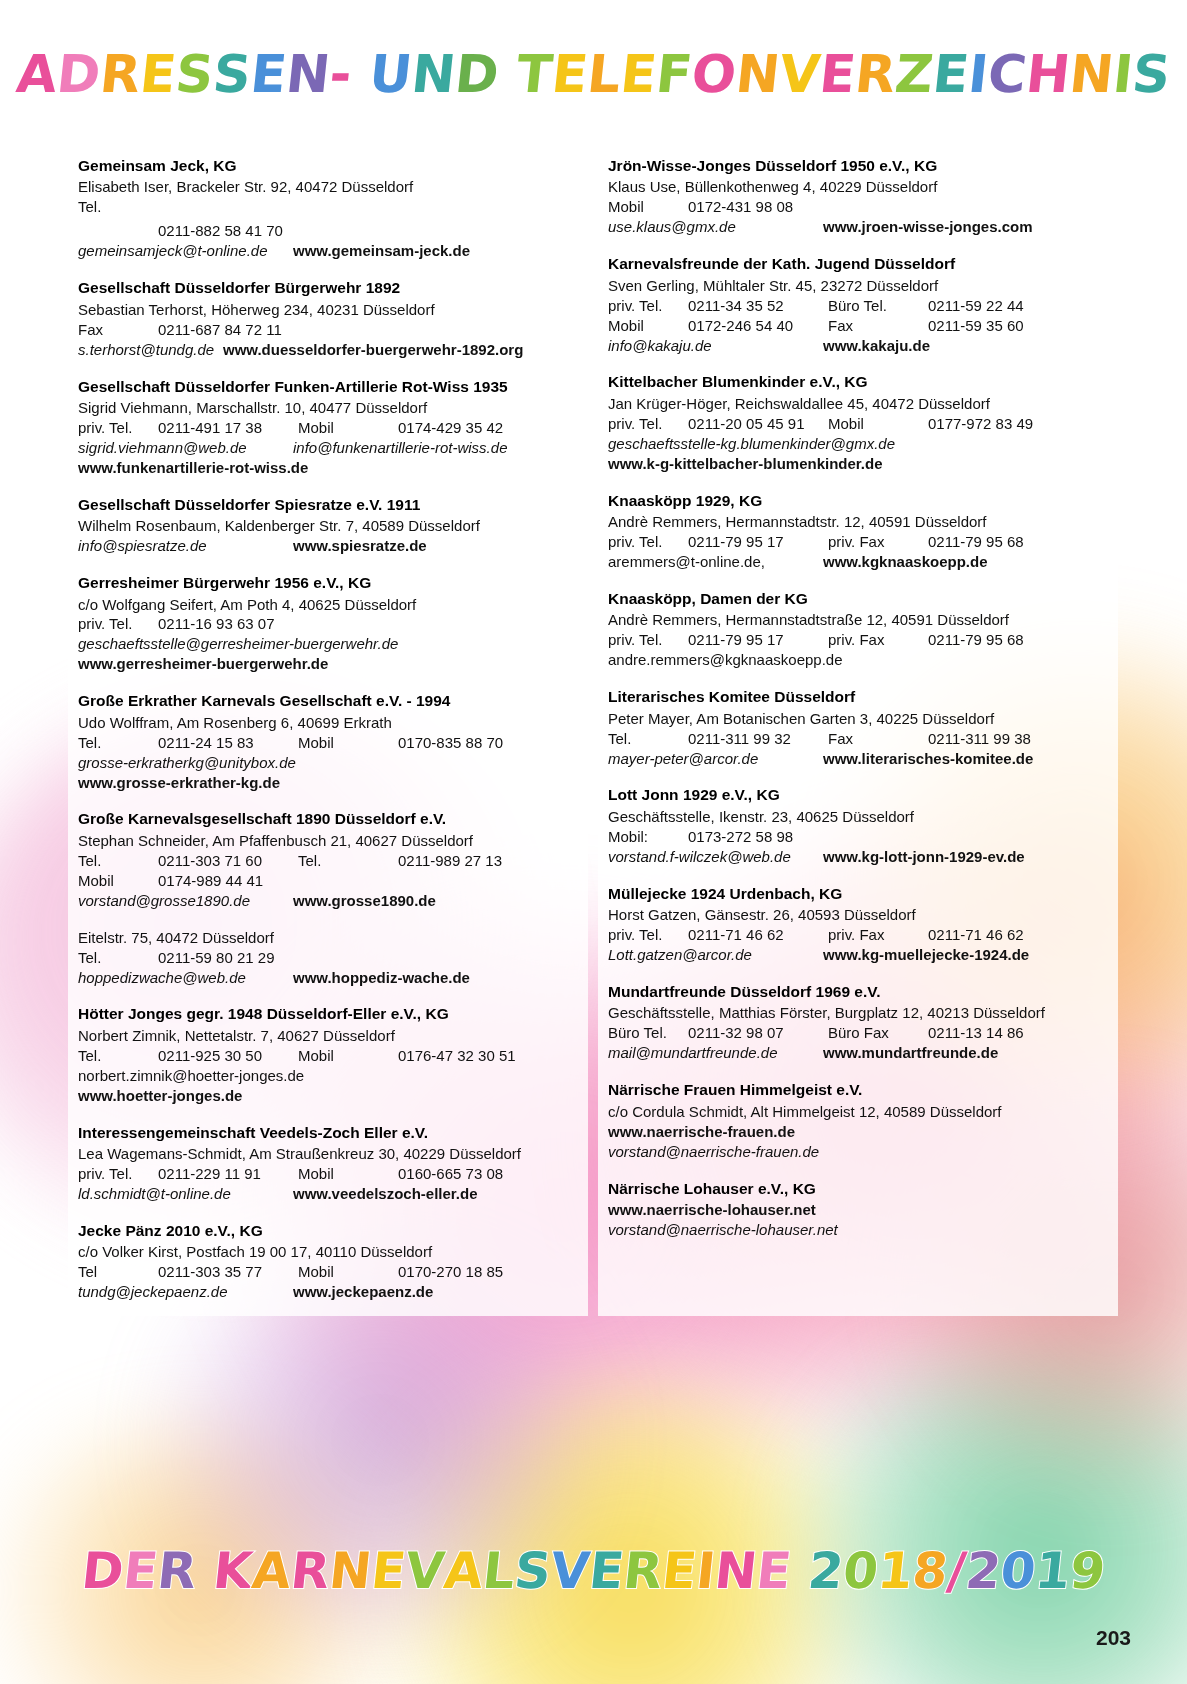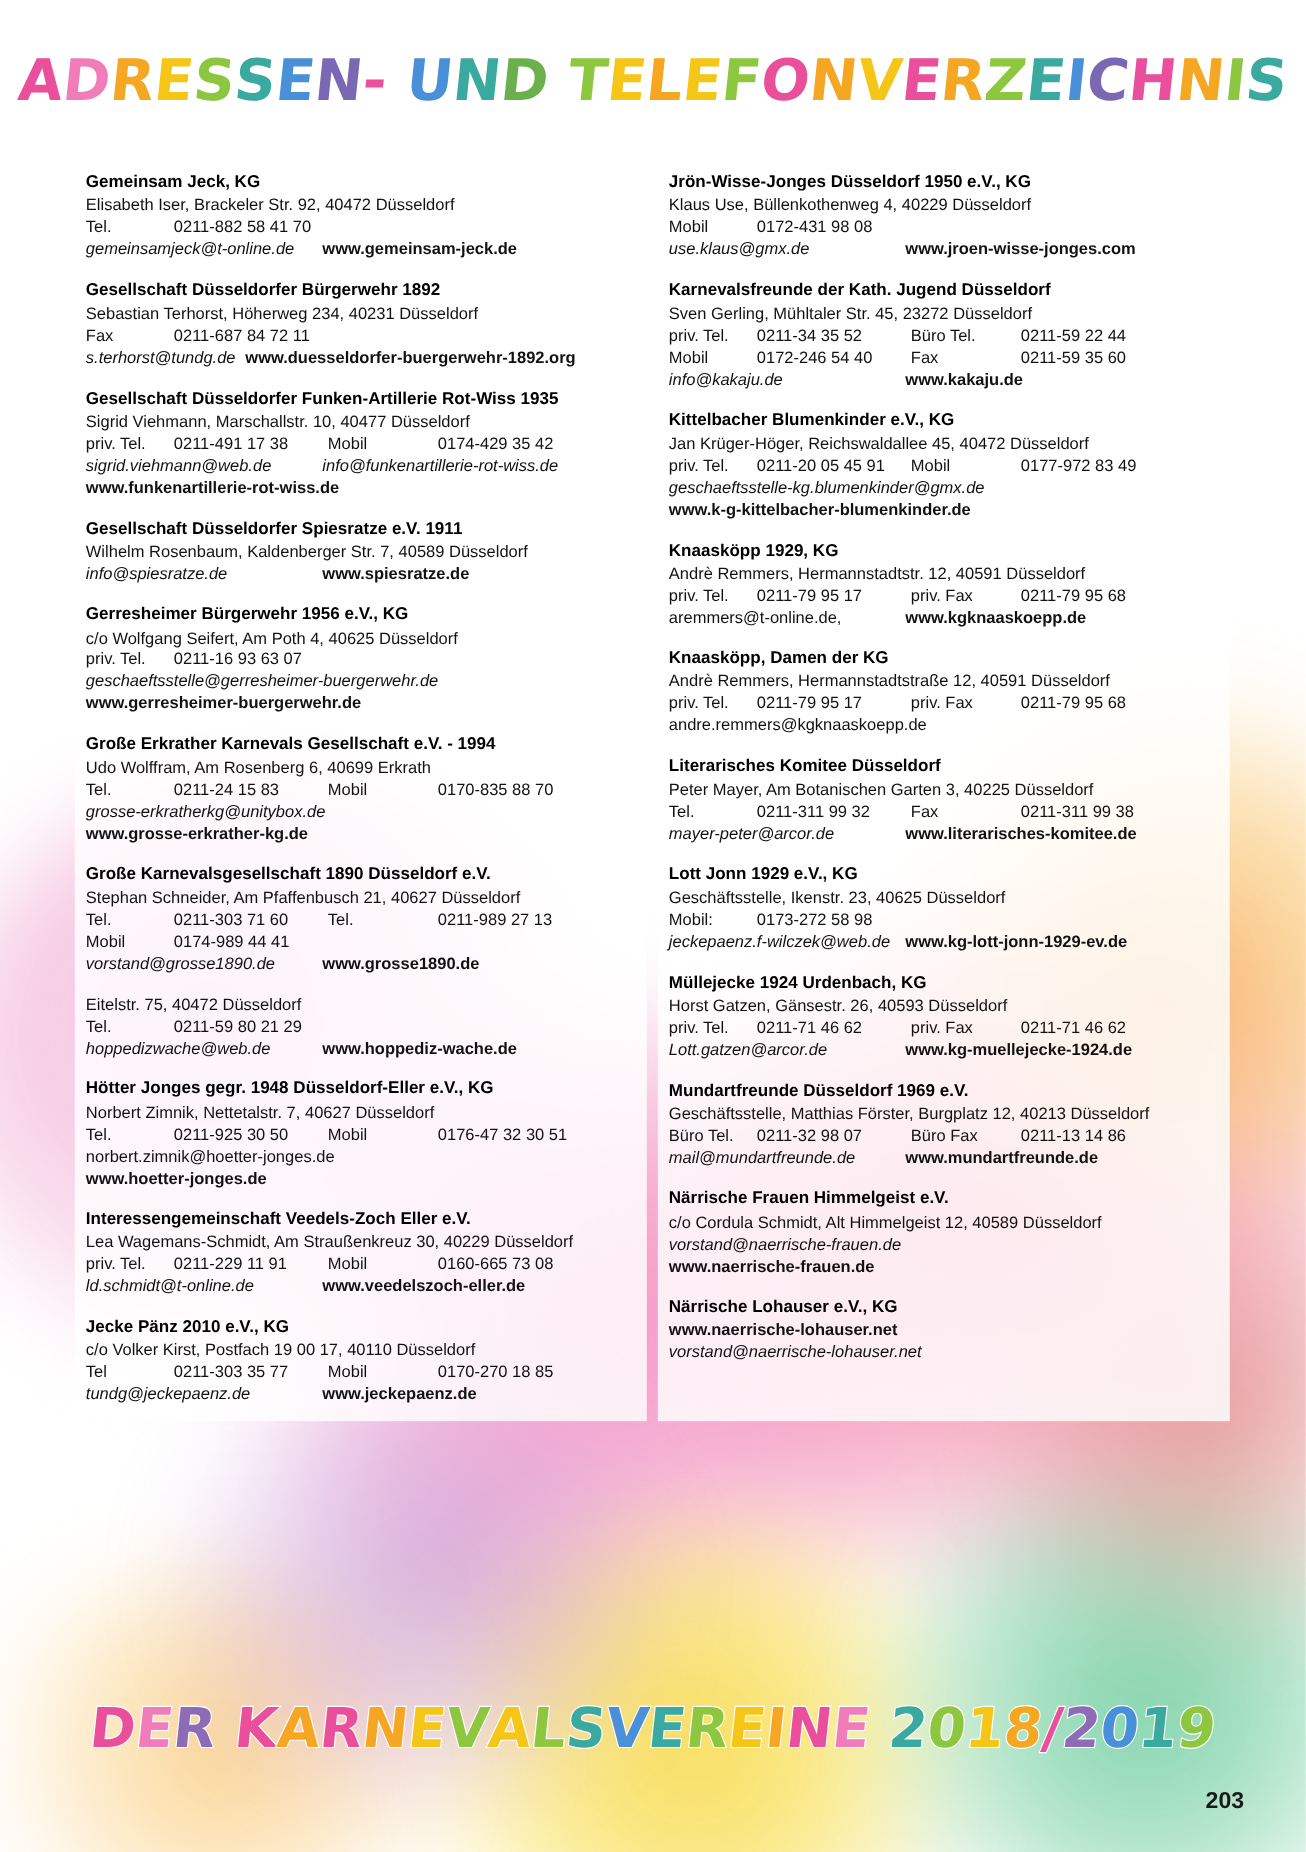--- a/index.html
+++ b/index.html
@@ -182,21 +182,21 @@
     <div class="title" id="title-host"><span style="color: rgb(233, 79, 154);">A</span><span style="color: rgb(240, 125, 186);">D</span><span style="color: rgb(245, 166, 35);">R</span><span style="color: rgb(245, 197, 24);">E</span><span style="color: rgb(141, 198, 63);">S</span><span style="color: rgb(58, 169, 159);">S</span><span style="color: rgb(74, 144, 217);">E</span><span style="color: rgb(123, 104, 181);">N</span><span style="color: rgb(233, 79, 154);">-</span><span style="color: rgb(255, 255, 255);">&nbsp;</span><span style="color: rgb(74, 144, 217);">U</span><span style="color: rgb(58, 169, 159);">N</span><span style="color: rgb(106, 176, 76);">D</span><span style="color: rgb(255, 255, 255);">&nbsp;</span><span style="color: rgb(141, 198, 63);">T</span><span style="color: rgb(245, 197, 24);">E</span><span style="color: rgb(245, 166, 35);">L</span><span style="color: rgb(245, 197, 24);">E</span><span style="color: rgb(141, 198, 63);">F</span><span style="color: rgb(233, 79, 154);">O</span><span style="color: rgb(245, 166, 35);">N</span><span style="color: rgb(245, 197, 24);">V</span><span style="color: rgb(233, 79, 154);">E</span><span style="color: rgb(245, 166, 35);">R</span><span style="color: rgb(141, 198, 63);">Z</span><span style="color: rgb(58, 169, 159);">E</span><span style="color: rgb(74, 144, 217);">I</span><span style="color: rgb(123, 104, 181);">C</span><span style="color: rgb(233, 79, 154);">H</span><span style="color: rgb(245, 166, 35);">N</span><span style="color: rgb(141, 198, 63);">I</span><span style="color: rgb(58, 169, 159);">S</span></div>
   </div>
 
   <div class="columns">
     <div class="col col-left" id="col-left">
         <div class="entry">
           <div class="org">Gemeinsam Jeck, KG</div>
           <div class="line">Elisabeth Iser, Brackeler Str. 92, 40472 Düsseldorf</div>
           <div class="row">
             <div class="cell " style="width: 80px; flex: 0 0 auto;">Tel.</div>
-            <div class="cell " style="flex: 1 1 auto;">0211-882 58 41 70</div>
+            <div class="cell " style="flex: 1 1 auto; margin-top: 24px;">0211-882 58 41 70</div>
           </div>
           <div class="row">
             <div class="cell it" style="width: 215px; flex: 0 0 auto;">gemeinsamjeck@t-online.de</div>
             <div class="cell bd" style="flex: 1 1 auto;">www.gemeinsam-jeck.de</div>
           </div>
         </div>
         <div class="entry">
           <div class="org">Gesellschaft Düsseldorfer Bürgerwehr 1892</div>
           <div class="line">Sebastian Terhorst, Höherweg 234, 40231 Düsseldorf</div>
           <div class="row">
@@ -408,21 +408,21 @@
           </div>
         </div>
         <div class="entry">
           <div class="org">Lott Jonn 1929 e.V., KG</div>
           <div class="line">Geschäftsstelle, Ikenstr. 23, 40625 Düsseldorf</div>
           <div class="row">
             <div class="cell " style="width: 80px; flex: 0 0 auto;">Mobil:</div>
             <div class="cell " style="flex: 1 1 auto;">0173-272 58 98</div>
           </div>
           <div class="row">
-            <div class="cell it" style="width: 215px; flex: 0 0 auto;">jeckepaenz.f-wilczek@web.de</div>
+            <div class="cell it" style="width: 215px; flex: 0 0 auto;">vorstand.f-wilczek@web.de</div>
             <div class="cell bd" style="flex: 1 1 auto;">www.kg-lott-jonn-1929-ev.de</div>
           </div>
         </div>
         <div class="entry">
           <div class="org">Müllejecke 1924 Urdenbach, KG</div>
           <div class="line">Horst Gatzen, Gänsestr. 26, 40593 Düsseldorf</div>
           <div class="row">
             <div class="cell " style="width: 80px; flex: 0 0 auto;">priv. Tel.</div>
             <div class="cell " style="width: 140px; flex: 0 0 auto;">0211-71 46 62</div>
             <div class="cell " style="width: 100px; flex: 0 0 auto;">priv. Fax</div>
@@ -443,22 +443,22 @@
             <div class="cell " style="flex: 1 1 auto;">0211-13 14 86</div>
           </div>
           <div class="row">
             <div class="cell it" style="width: 215px; flex: 0 0 auto;">mail@mundartfreunde.de</div>
             <div class="cell bd" style="flex: 1 1 auto;">www.mundartfreunde.de</div>
           </div>
         </div>
         <div class="entry">
           <div class="org">Närrische Frauen Himmelgeist e.V.</div>
           <div class="line">c/o Cordula Schmidt, Alt Himmelgeist 12, 40589 Düsseldorf</div>
+          <div class="line bold">www.naerrische-frauen.de</div>
           <div class="line it">vorstand@naerrische-frauen.de</div>
-          <div class="line bold">www.naerrische-frauen.de</div>
         </div>
         <div class="entry">
           <div class="org">Närrische Lohauser e.V., KG</div>
           <div class="line bold">www.naerrische-lohauser.net</div>
           <div class="line it">vorstand@naerrische-lohauser.net</div>
         </div>
       </div>
   </div>
 
   <div class="footer-wrap">

